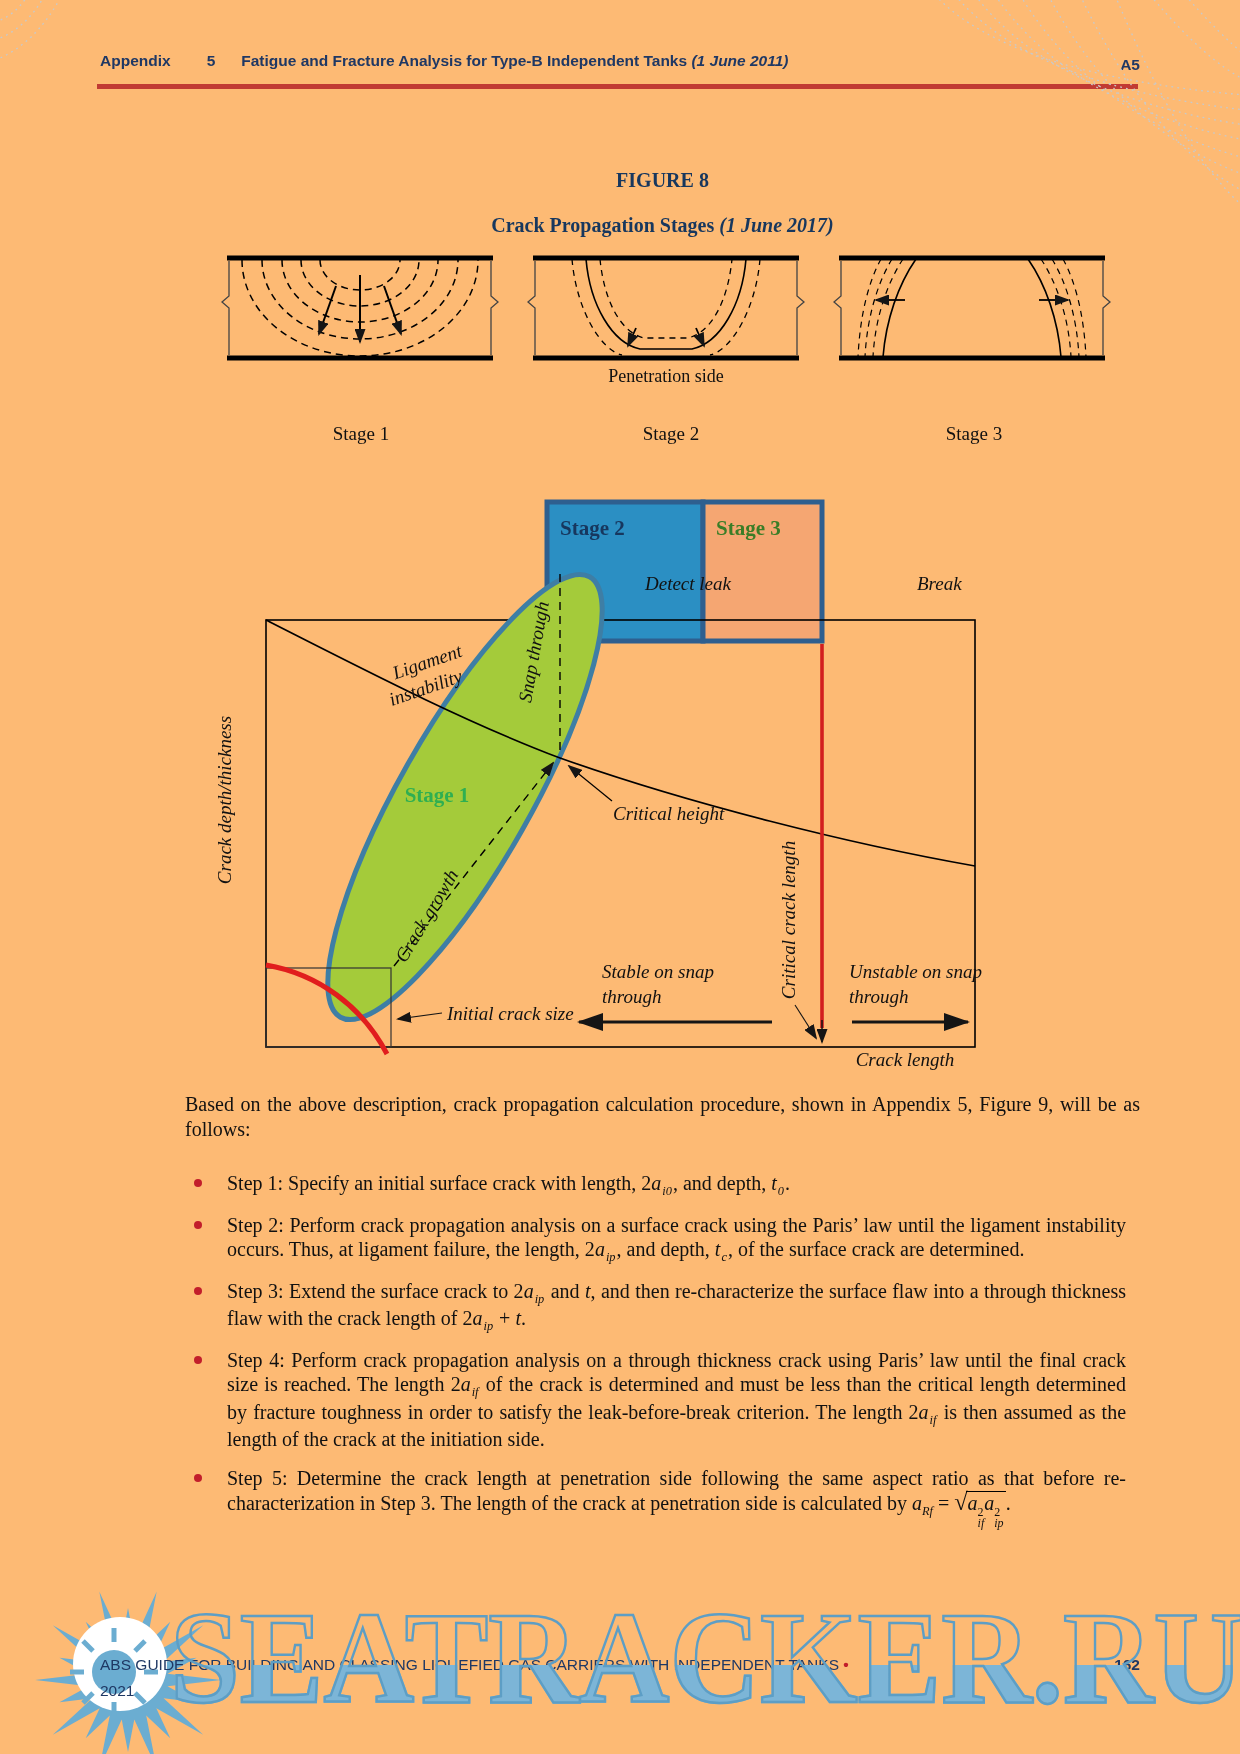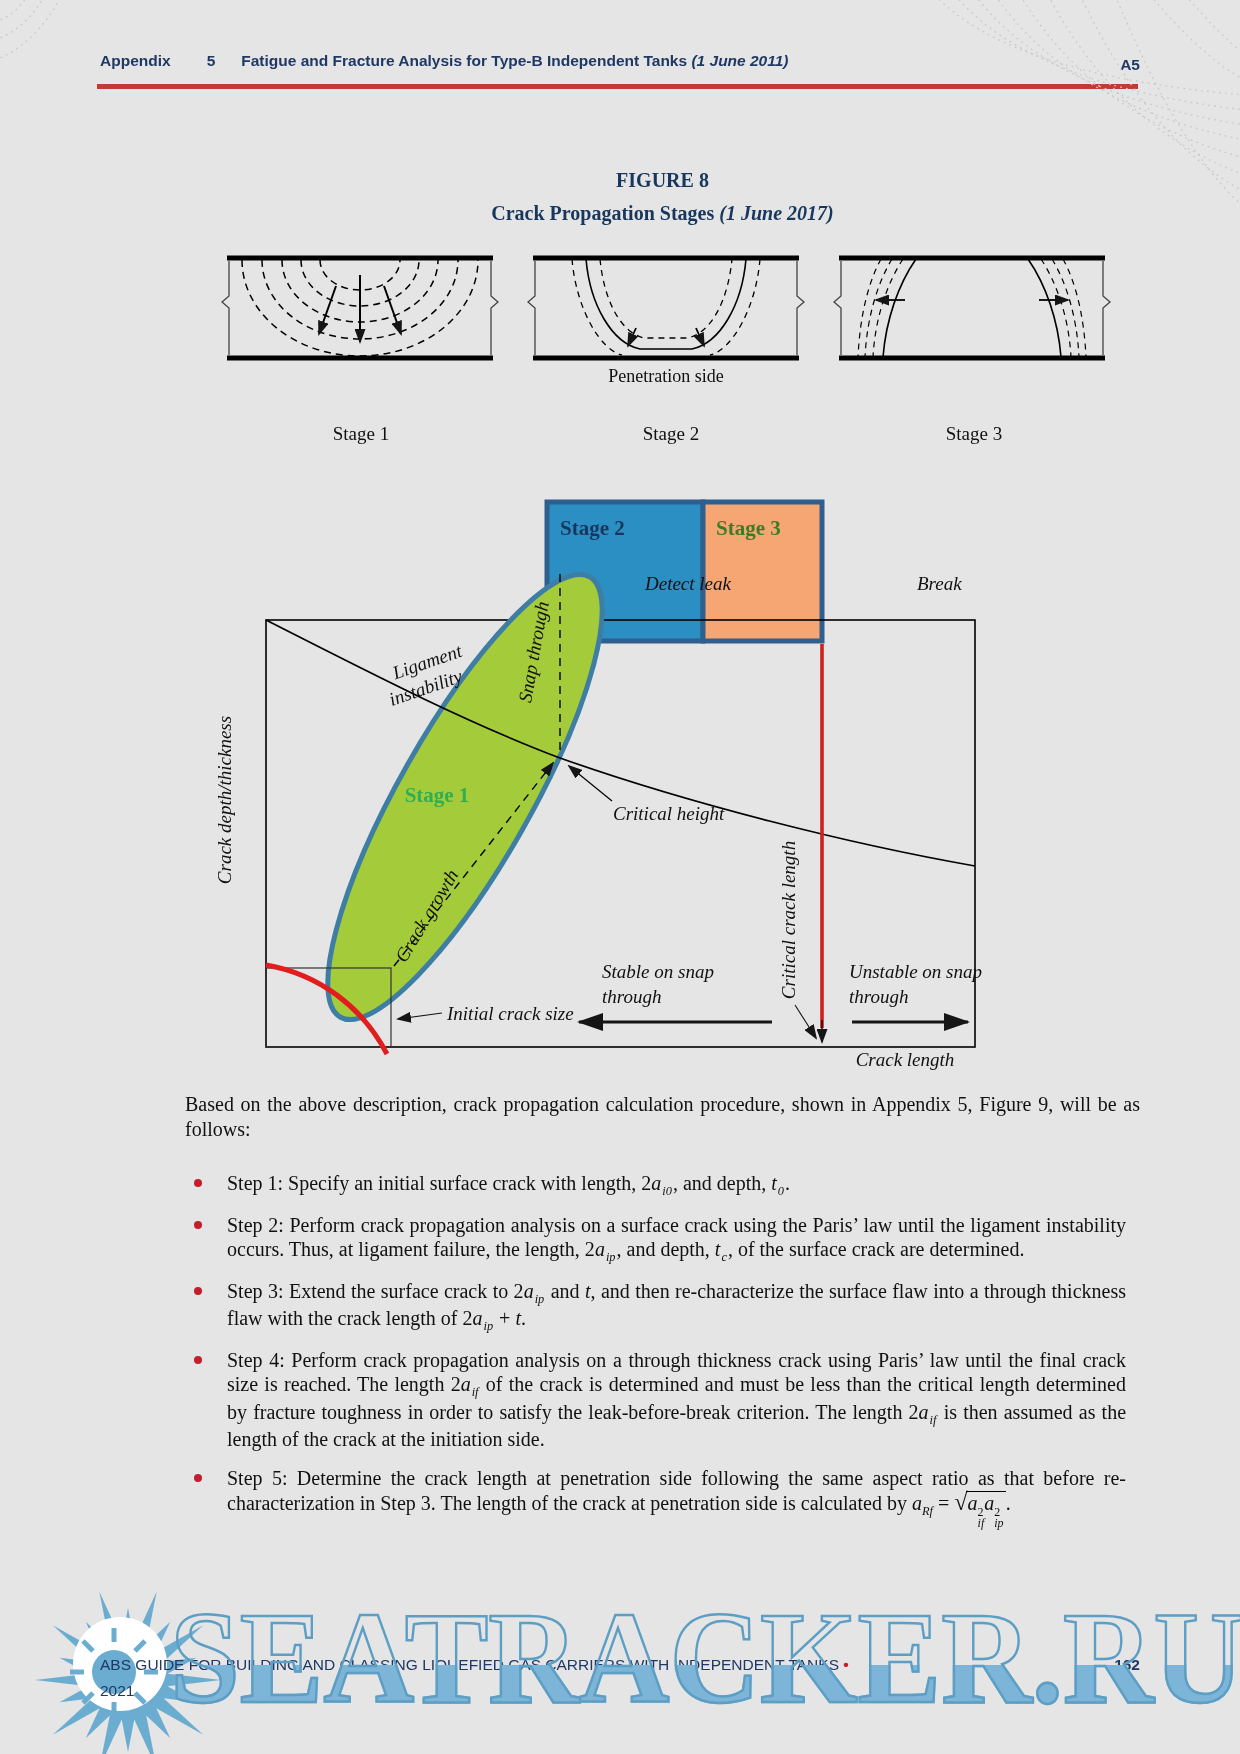--- a/index.html
+++ b/index.html
@@ -1,30 +1,30 @@
 <!DOCTYPE html>
 <html><head>
 <meta charset="utf-8">
 <style>
   html,body{margin:0;padding:0;background:#9a9a9a;}
-  #page{position:relative;width:1240px;height:1754px;background:#e5e5e5;overflow:hidden;
+  #page{position:relative;width:1240px;height:1754px;background:#fdba74;overflow:hidden;
         font-family:"Liberation Serif",serif;color:#111;}
   
   .hdr{position:absolute;left:100px;top:52px;width:1040px;height:24px;
        font-family:"Liberation Sans",sans-serif;font-weight:bold;font-size:15.5px;color:#1f3864;}
   .hdr .num{margin-left:36px;}
   .hdr .ttl{margin-left:26px;}
   .hdr .it{font-style:italic;}
   .hdr .right{position:absolute;right:0;top:4px;}
   .rule{position:absolute;left:97px;top:84px;width:1041px;height:5px;background:#c13a33;}
   
   .fig-title{position:absolute;left:185px;top:168px;width:955px;text-align:center;
              font-family:Liberation Serif, serif;font-weight:bold;color:#17375e;}
   .fig-title .l1{font-size:20px;line-height:24px;}
-  .fig-title .l2{font-size:20px;line-height:26px;margin-top:8px;}
+  .fig-title .l2{font-size:20px;line-height:26px;margin-top:20px;}
   .fig-title .it{font-style:italic;}
   
   #figsvg{position:absolute;left:0;top:0;width:1240px;height:1754px;}
   #figsvg text{font-family:"Liberation Serif",serif;}
   .sv{font-size:19px;fill:#111;}
   .sv-it{font-size:19px;font-style:italic;fill:#111;}
   .sv-b{font-size:21px;font-weight:bold;}
   .sv-sm{font-size:18px;fill:#111;}
   
   .bodytxt{position:absolute;left:185px;top:1092px;width:955px;font-size:20px;line-height:24.5px;text-align:justify;}

